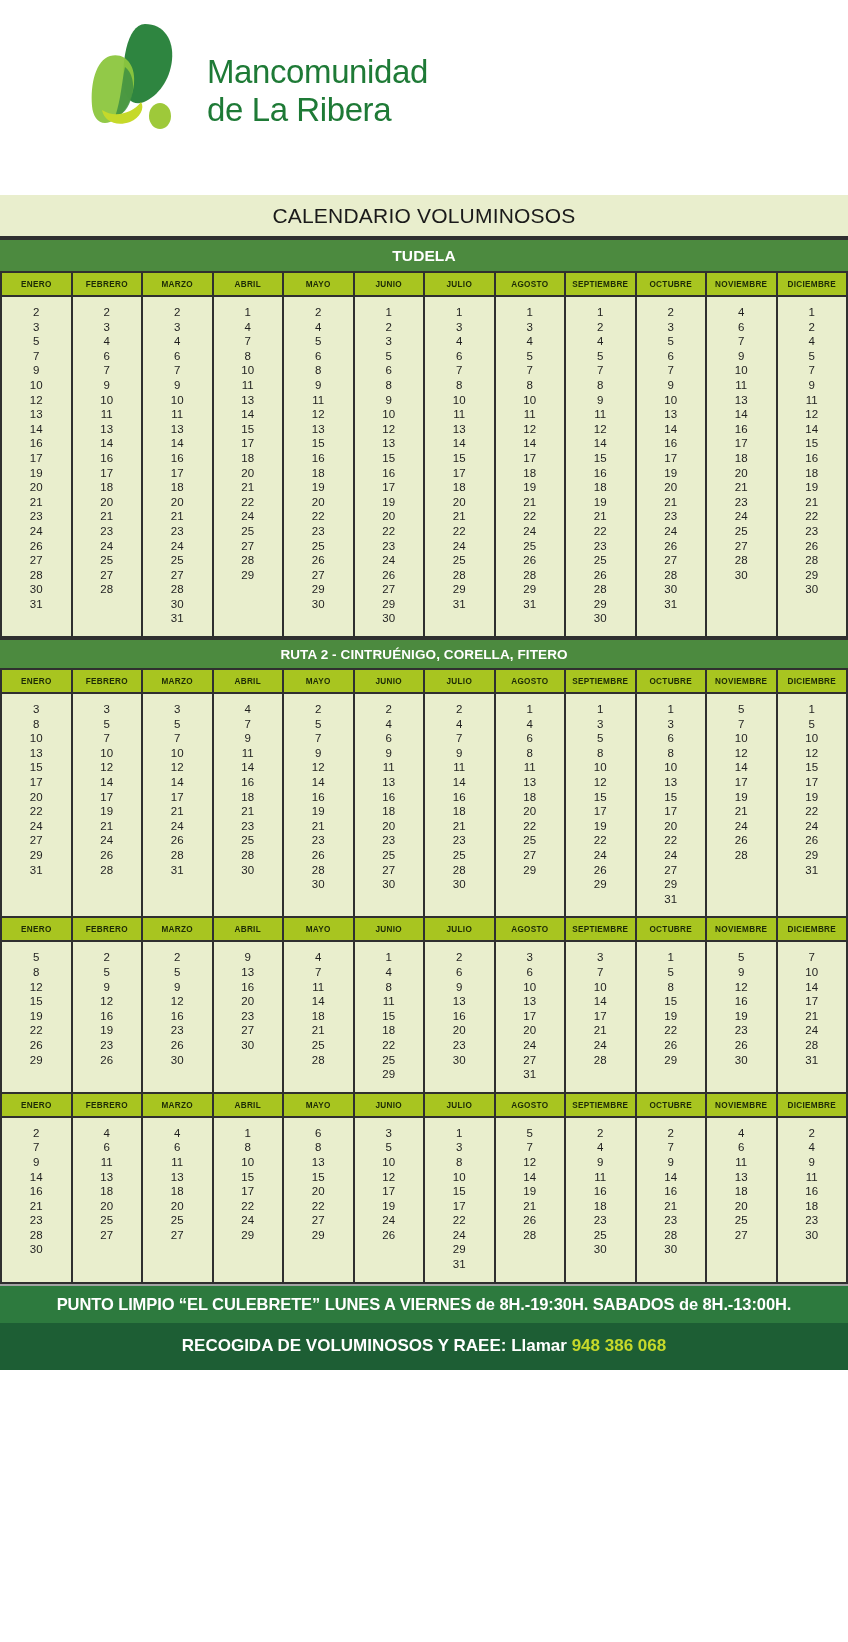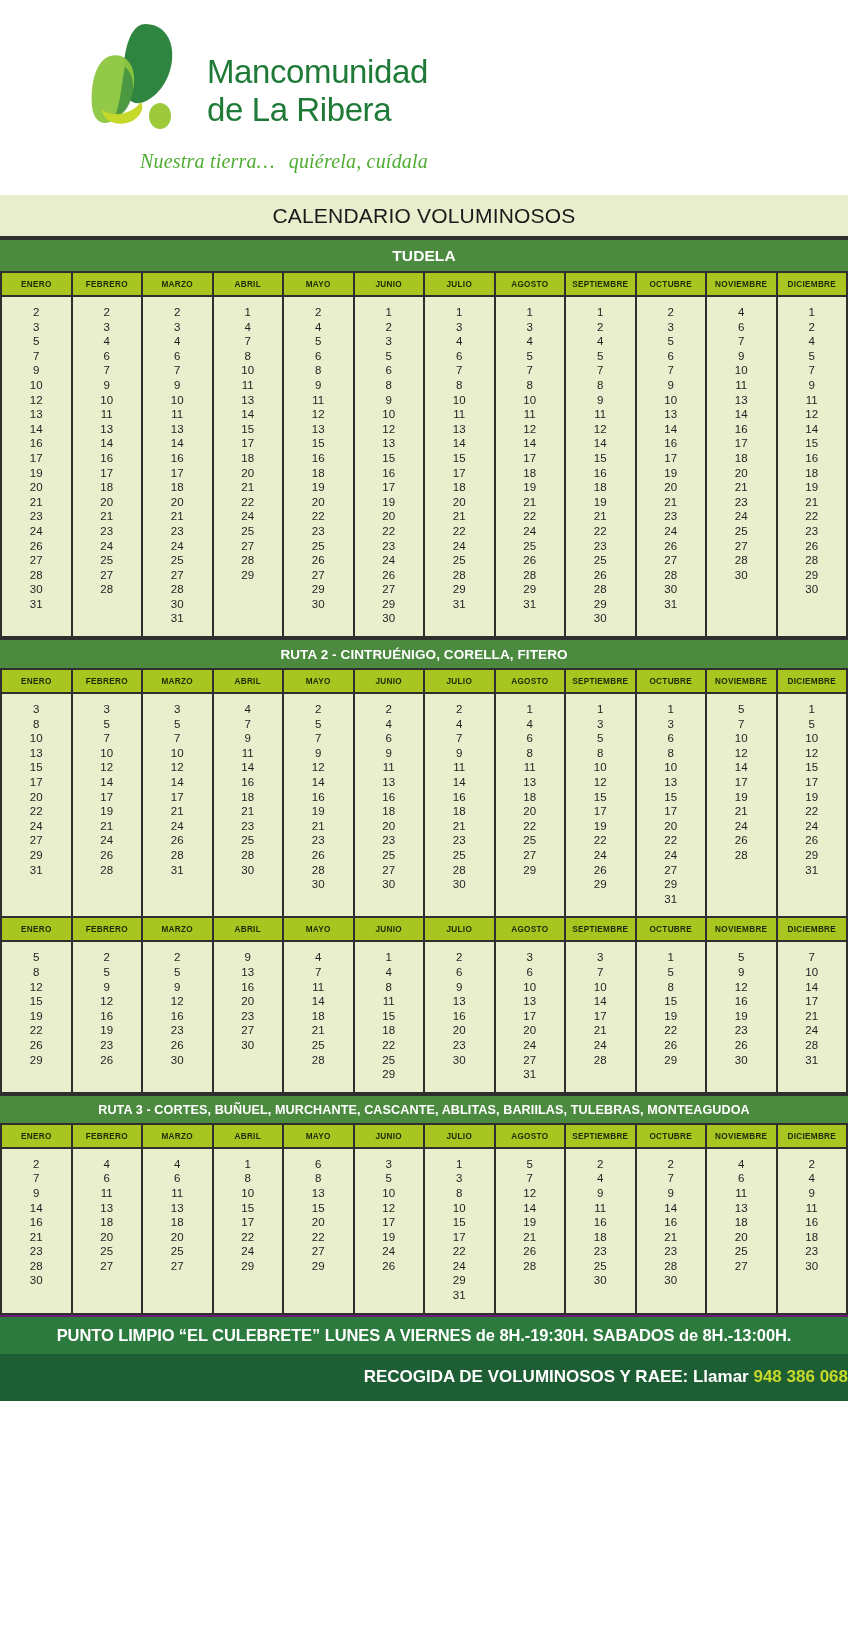--- a/index.html
+++ b/index.html
@@ -107,26 +107,26 @@
 
   
   .footer-main {
     background: #2d7a3e;
     color: #ffffff;
     text-align: center;
     font-size: 16.5px;
     font-weight: bold;
     padding: 9px 0 9px;
     letter-spacing: -0.1px;
-    border-top: 2px solid #701a75;
+    border-top: 2px solid #a3a3a3;
   }
   .footer-sub {
     background: #1d5e34;
     color: #ffffff;
-    text-align: right;
+    text-align: center;
     font-size: 17px;
     font-weight: bold;
     padding: 13px 0 14px;
   }
   .footer-sub .phone { color: #c6d92a; }
 </style>
 </head>
 <body>
 
 <div class="page">
@@ -140,23 +140,20 @@
             <path d="M22 34 C38 30 48 44 46 62 C44 80 34 96 22 100 C12 104 5 96 4 84 C2 62 8 38 22 34 Z" fill="#8cc63e" opacity="0.95"></path>
             <path d="M37 45 C44 50 47 62 44 74 C41 86 34 94 27 95 C33 78 34 58 37 45 Z" fill="#3f9142" opacity="0.85"></path>
             <path d="M14 88 C26 96 44 92 53 80 C57 86 52 96 42 100 C28 105 16 99 14 88 Z" fill="#c6d92a"></path>
             <ellipse cx="72" cy="94" rx="11" ry="13" fill="#9ec93a"></ellipse>
           </svg>
         </div>
         <div class="logo-text">
           <div class="logo-line1">Mancomunidad</div>
           <div class="logo-line2">de La Ribera</div>
         </div>
-      </div>
-      <div class="tagline">
-        <span>Nuestra tierra…</span><span class="sp"></span><span>quiérela, cuídala</span>
       </div>
     </div>
   </div>
 
   <div class="cal-title">CALENDARIO VOLUMINOSOS</div>
 
   <div id="sections-root">
       <div class="route-title">TUDELA</div>
       <div class="table-wrap">
         <table class="cal">
@@ -791,21 +788,20 @@
                 <span class="day">17</span>
                 <span class="day">21</span>
                 <span class="day">24</span>
                 <span class="day">28</span>
                 <span class="day">31</span>
               </td>
             </tr>
           </tbody>
         </table>
       </div>
-      <div class="route-title xsmall">RUTA 3 - CORTES, BUÑUEL, MURCHANTE, CASCANTE, ABLITAS, BARIILAS, TULEBRAS, MONTEAGUDOA</div>
       <div class="table-wrap">
         <table class="cal">
           <thead>
             <tr>
               <th>ENERO</th>
               <th>FEBRERO</th>
               <th>MARZO</th>
               <th>ABRIL</th>
               <th>MAYO</th>
               <th>JUNIO</th>

